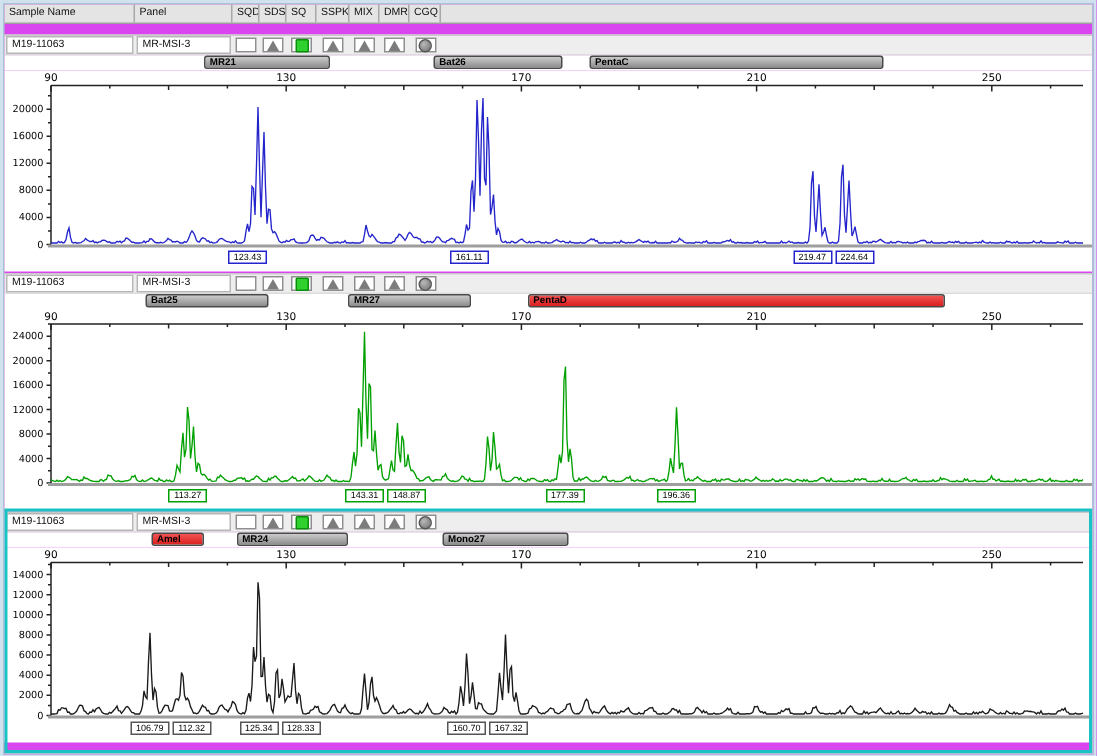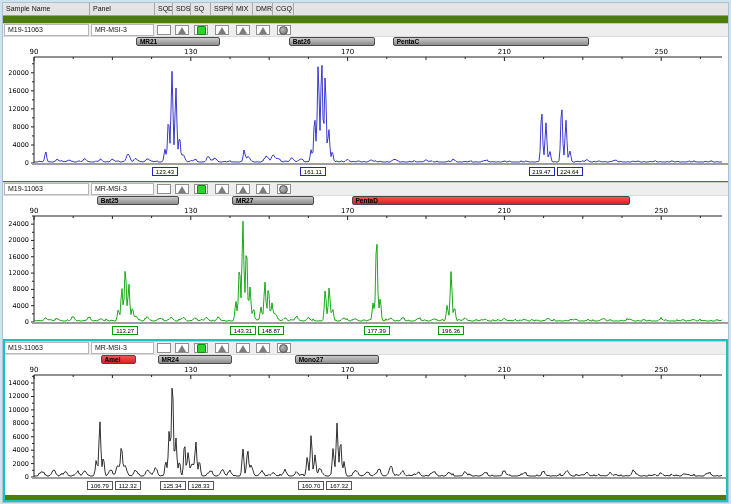--- a/index.html
+++ b/index.html
@@ -1,17 +1,17 @@
 <!DOCTYPE html>
 <html><head>
 <meta charset="utf-8">
 <style>
   html,body{margin:0;padding:0;}
   body{width:731px;height:504px;background:#cfe2ee;font-family:"Liberation Sans",sans-serif;position:relative;overflow:hidden;}
-  .content{position:absolute;left:2px;top:2px;width:725px;height:499px;background:#4d7c0f;border:1px solid #a9c3d4;}
+  .content{position:absolute;left:2px;top:2px;width:725px;height:499px;background:#d946ef;border:1px solid #a9c3d4;}
   
   .hdr{display:flex;height:12px;background:#e4e4e4;border-bottom:1px solid #9f9f9f;}
   .hc{font-size:7px;line-height:12px;padding-left:3px;border-right:1px solid #a8a8a8;color:#111;white-space:nowrap;overflow:hidden;box-sizing:border-box;}
   .hc.fill{flex:1;border-right:none;}
   .w0{width:87px}.w1{width:65px}.w2{width:18px}.w3{width:18px}.w4{width:20px}.w5{width:22px}.w6{width:20px}.w7{width:20px}.w8{width:21px}
   
   .group{position:absolute;left:0;width:725px;}
   .samplerow{display:flex;height:14px;background:#eeeeee;border-top:1px solid #c9c9c9;border-bottom:1px solid #dcdcdc;align-items:center;box-sizing:border-box;}
   .sc{height:12px;background:#fff;border:1px solid #b6b6b6;font-size:7px;line-height:10px;padding-left:3px;box-sizing:border-box;white-space:nowrap;overflow:hidden;color:#111;}
   .fc{display:flex;justify-content:center;align-items:center;box-sizing:border-box;}

